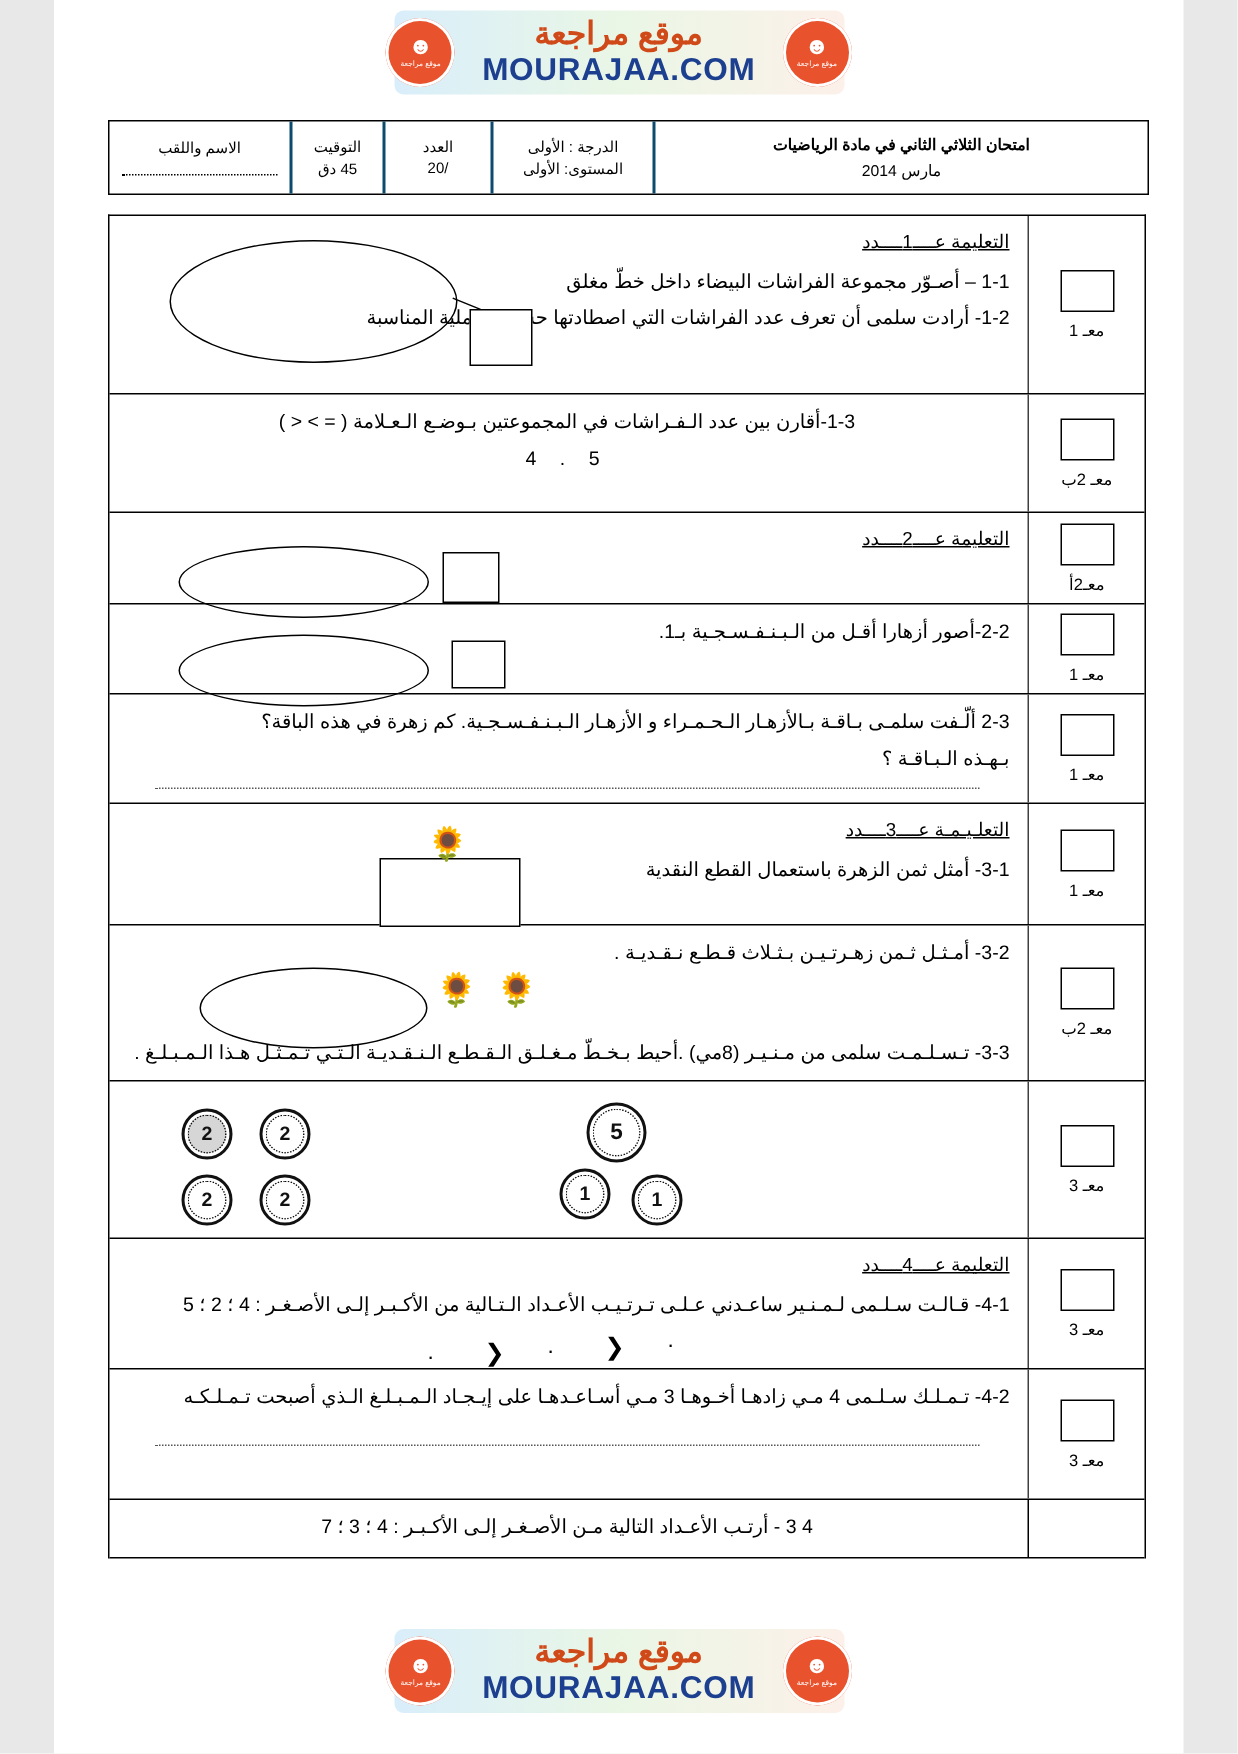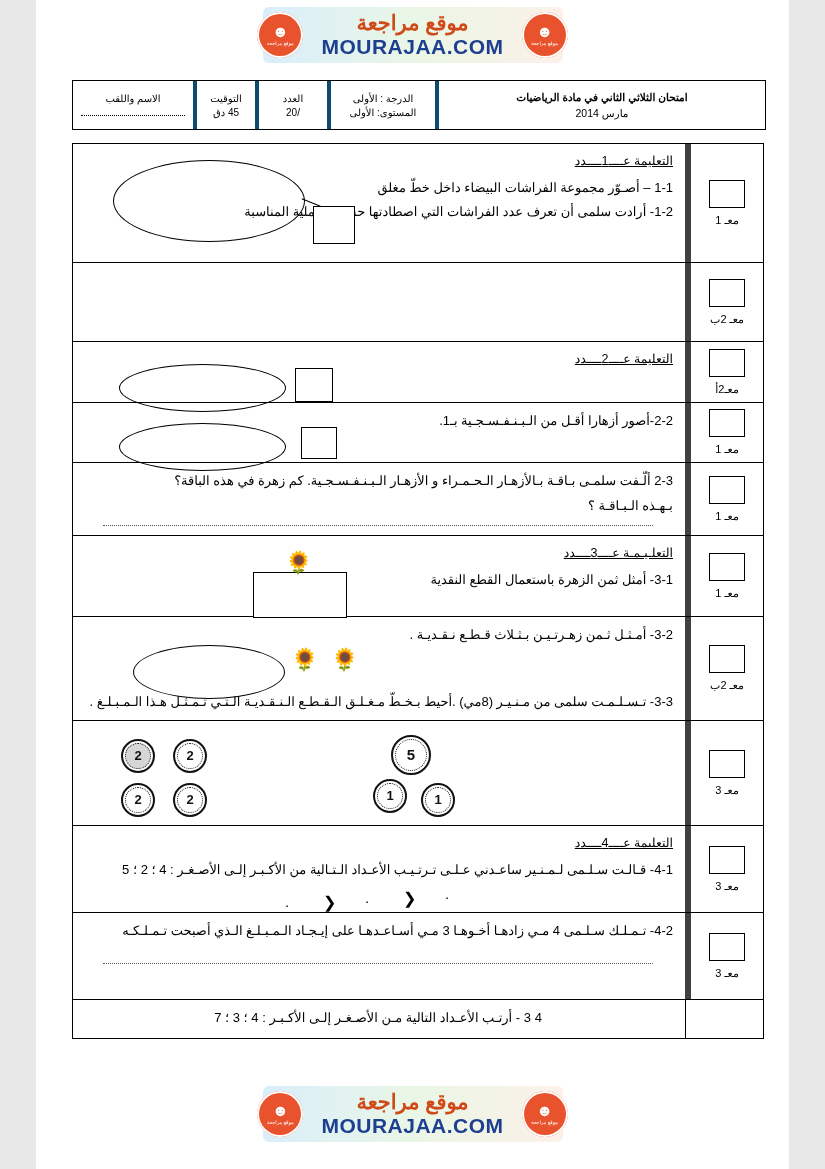--- a/index.html
+++ b/index.html
@@ -57,21 +57,21 @@
   
   .hdr{
     position:absolute;
     top:80px;left:36px;width:692px;
     display:flex;flex-direction:row;
     border:1px solid #000;
     height:48px;
     background:#fff;
   }
   .hdr .cell{
-    border-left:4px solid #0c4a6e;
+    border-left:2px solid #0c4a6e;
     display:flex;flex-direction:column;
     align-items:center;justify-content:center;
     font-size:10px;text-align:center;
     padding:2px 3px;box-sizing:border-box;
   }
   .hdr .cell:last-child{border-left:none;}
   .c-name{width:120px;}
   .c-time{width:62px;}
   .c-mark{width:72px;}
   .c-level{width:108px;}
@@ -92,21 +92,21 @@
     background:#fff;
   }
   .row{
     display:flex;flex-direction:row;
     border-bottom:1px solid #000;
     min-height:40px;
     position:relative;
   }
   .crit{
     width:78px;
-    border-left:6px solid #404040;
+    border-left:1px solid #404040;
     display:flex;flex-direction:column;
     align-items:center;justify-content:center;
     gap:6px;
     box-sizing:border-box;
     padding:6px 0;
   }
   .box{
     width:34px;height:26px;border:1px solid #000;background:#fff;
   }
   .crit-label{font-size:11px;}
@@ -225,20 +225,24 @@
         <div class="sq" style="left:240px;top:62px;width:40px;height:36px;"></div>
         <div class="connector" style="left:228px;top:58px;width:20px;transform:rotate(22deg);"></div>
       </div>
     </div>
 
     <div class="row" style="min-height:78px">
       <div class="crit">
         <div class="box"></div>
         <div class="crit-label">معـ 2ب</div>
       </div>
+      <div class="body">
+        <span class="q center">1-3-أقارن بين عدد الـفـراشات في المجموعتين بـوضـع الـعـلامة  ( = &gt; &lt; )</span>
+        <span class="q center" style="letter-spacing:6px">5   .   4</span>
+      </div>
     </div>
 
     <div class="row" style="min-height:60px">
       <div class="crit">
         <div class="box"></div>
         <div class="crit-label">معـ2أ</div>
       </div>
       <div class="body">
         <span class="instr">التعليمة عــــ2ــــدد</span>
         <div class="ellipse" style="left:46px;top:22px;width:165px;height:46px;"></div>

